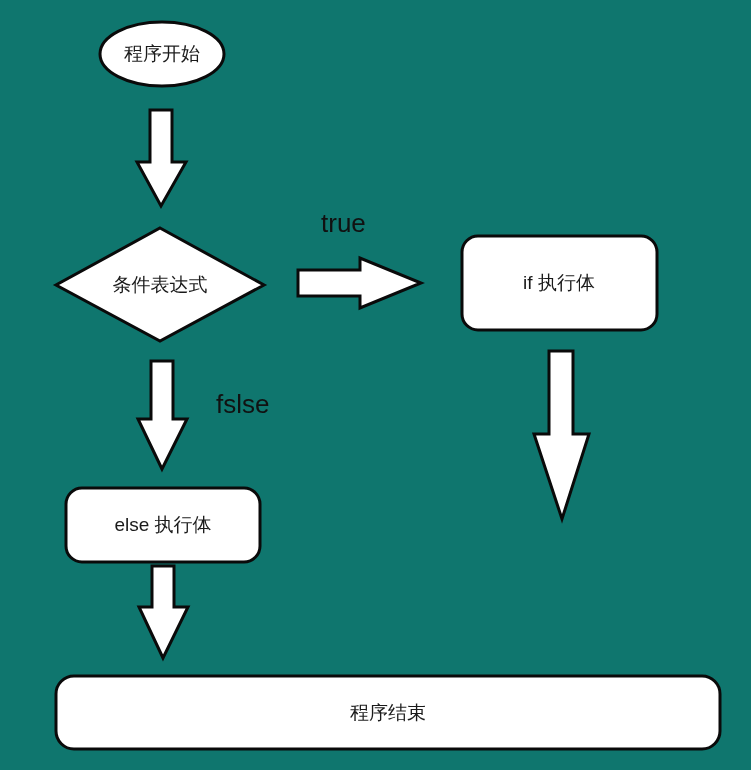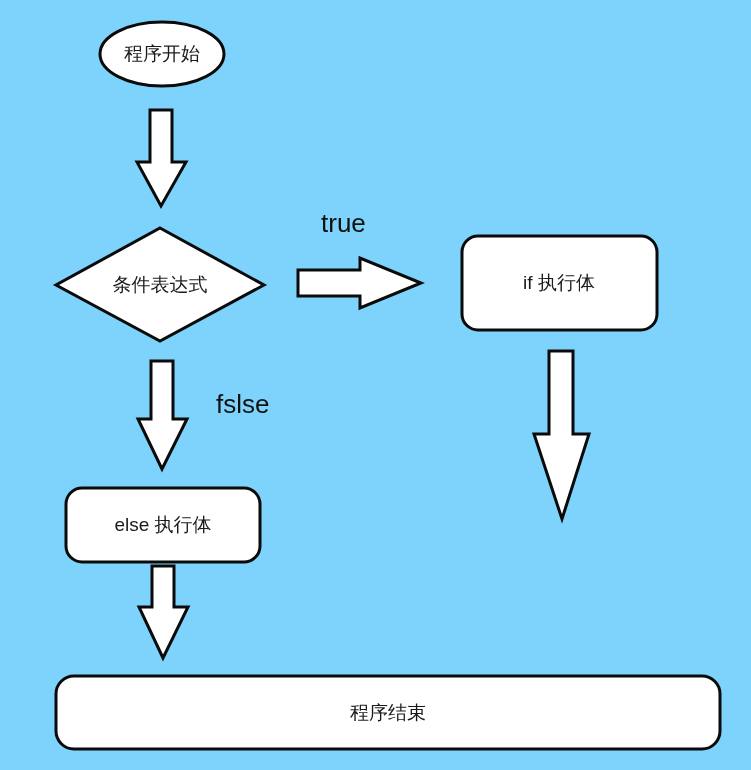--- a/index.html
+++ b/index.html
@@ -8,21 +8,21 @@
     padding: 0;
     background: #ffffff;
   }
   body {
     font-family: "Liberation Sans", "DejaVu Sans", sans-serif;
   }
   #diagram-root {
     position: relative;
     width: 751px;
     height: 770px;
-    background: #7dd3fc;
+    background: #0f766e;
     overflow: hidden;
   }
   svg#flow-svg {
     display: block;
     width: 751px;
     height: 770px;
   }
   .shape-outline {
     fill: #ffffff;
     stroke: #0a0a0a;

